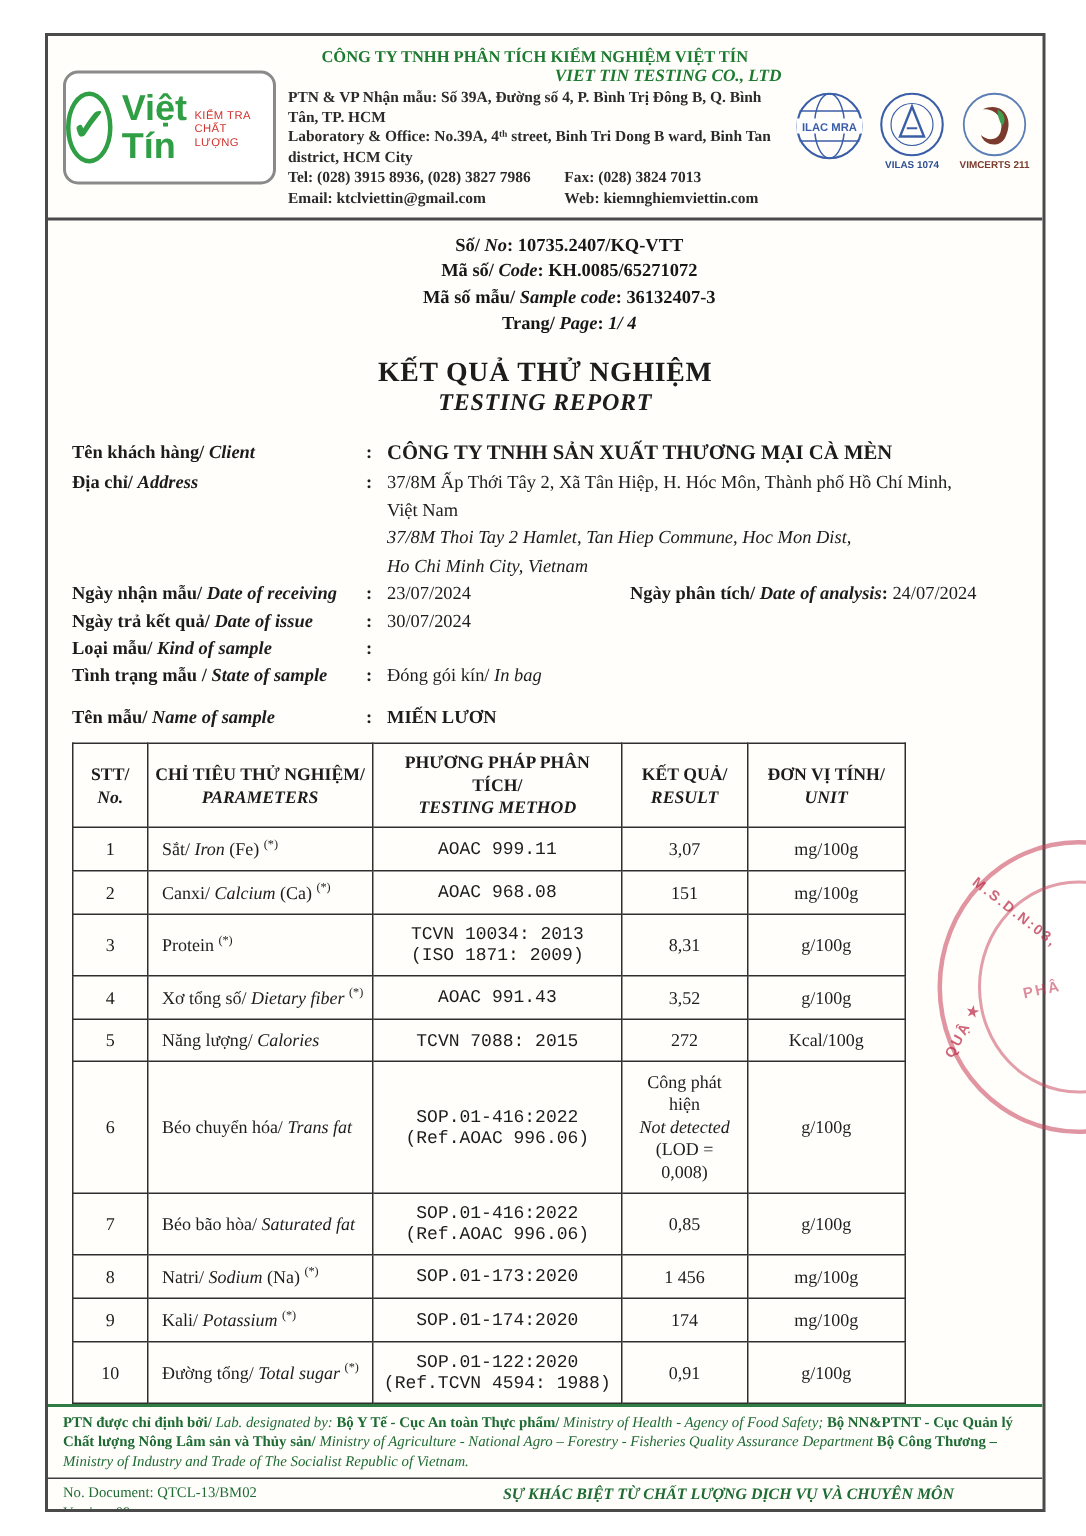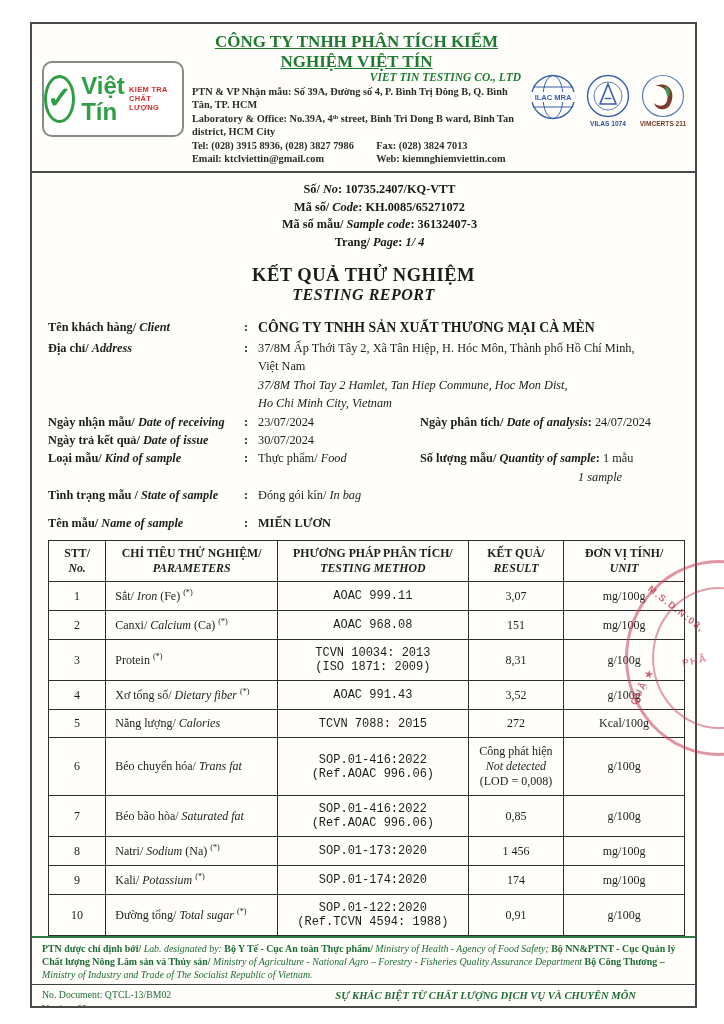--- a/index.html
+++ b/index.html
@@ -45,26 +45,26 @@
     font-family: "Liberation Sans", sans-serif;
     transform: translateY(-1px);
   }
   .logo-texts { display: flex; flex-direction: row; align-items: center; }
   .logo-brand {
     font-family: "Liberation Sans", sans-serif;
     color: #2f9e44; font-weight: bold; font-size: 24px; line-height: 1.05;
   }
   .logo-tagline {
     font-family: "Liberation Sans", sans-serif;
-    color: #d2302c; font-weight: bold; font-size: 7.5px; letter-spacing: .3px;
+    color: #d2302c; font-weight: normal; font-size: 7.5px; letter-spacing: .3px;
   }
   .company-block { flex: 1 1 auto; min-width: 0; }
   .company-vi {
-    color: #1d7a30; font-weight: bold; font-size: 17px;
-    text-align: center; line-height: 1.15; text-decoration: underline;
+    color: #1d7a30; font-weight: bold; font-size: 11px;
+    text-align: center; line-height: 1.15;
   }
   .company-en {
     color: #1d7a30; font-weight: bold; font-style: italic; font-size: 11.5px;
     text-align: right; margin-bottom: 2px;
   }
   .company-line { font-size: 10.3px; font-weight: bold; color: #2b2b2b; line-height: 1.3; }
   .company-2col { display: flex; font-size: 10.3px; font-weight: bold; color: #2b2b2b; line-height: 1.3; }
   .company-2col .left  { flex: 0 0 56%; }
   .company-2col .right { flex: 1; }
   .badges { flex: 0 0 158px; display: flex; gap: 7px; align-items: flex-start; justify-content: flex-end; padding-top: 4px; }
@@ -96,21 +96,21 @@
   .ival-flex { flex: 1; display: flex; }
   .vcol { flex: 0 0 162px; }
   .client-name { font-size: 13.8px; }
   .q-line2 { padding-left: 158px; }
   .mt { margin-top: 9px; }
 
   
   .results-table {
     border-collapse: collapse;
     margin: 8px 12px 0 16px;
-    width: 637px;
+    width: 556px;
     font-size: 12px;
     table-layout: fixed;
   }
   .results-table th, .results-table td {
     border: 1.2px solid #2f2f2f;
     padding: 6px 5px;
     vertical-align: middle;
     text-align: center;
   }
   .results-table thead th { padding: 5px 3px; }
@@ -275,29 +275,20 @@
 
     <div class="info-row">
       <span class="ilabel"><span class="b">Ngày trả kết quả/</span> <span class="bi">Date of issue</span></span>
       <span class="colon"></span>
       <span class="ival">30/07/2024</span>
     </div>
 
     <div class="info-row">
       <span class="ilabel"><span class="b">Loại mẫu/</span> <span class="bi">Kind of sample</span></span>
       <span class="colon"></span>
-      <div class="ival-flex">
-        <span class="vcol">
-          <span>Thực phẩm/</span> <span class="it">Food</span>
-        </span>
-        <span>
-          <span class="b">Số lượng mẫu/</span> <span class="bi">Quantity of sample</span><span class="cl"></span><span>1 mẫu</span>
-          <div class="q-line2 it">1 sample</div>
-        </span>
-      </div>
     </div>
 
     <div class="info-row">
       <span class="ilabel"><span class="b">Tình trạng mẫu /</span> <span class="bi">State of sample</span></span>
       <span class="colon"></span>
       <span class="ival">
         <span>Đóng gói kín/</span> <span class="it">In bag</span>
       </span>
     </div>
 

